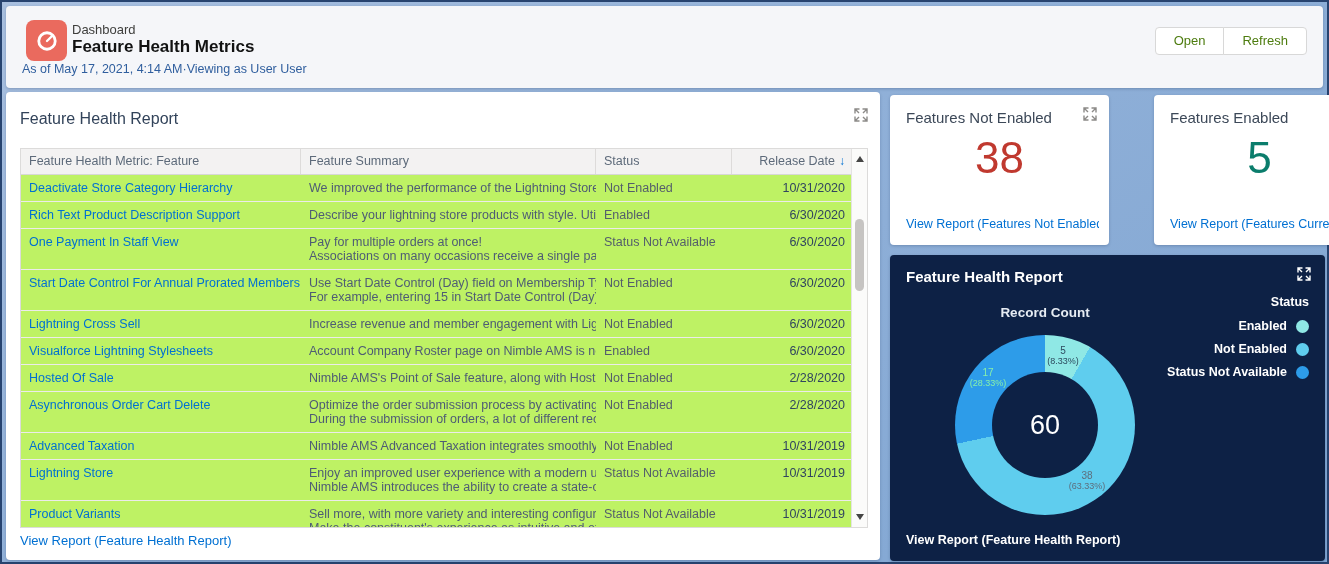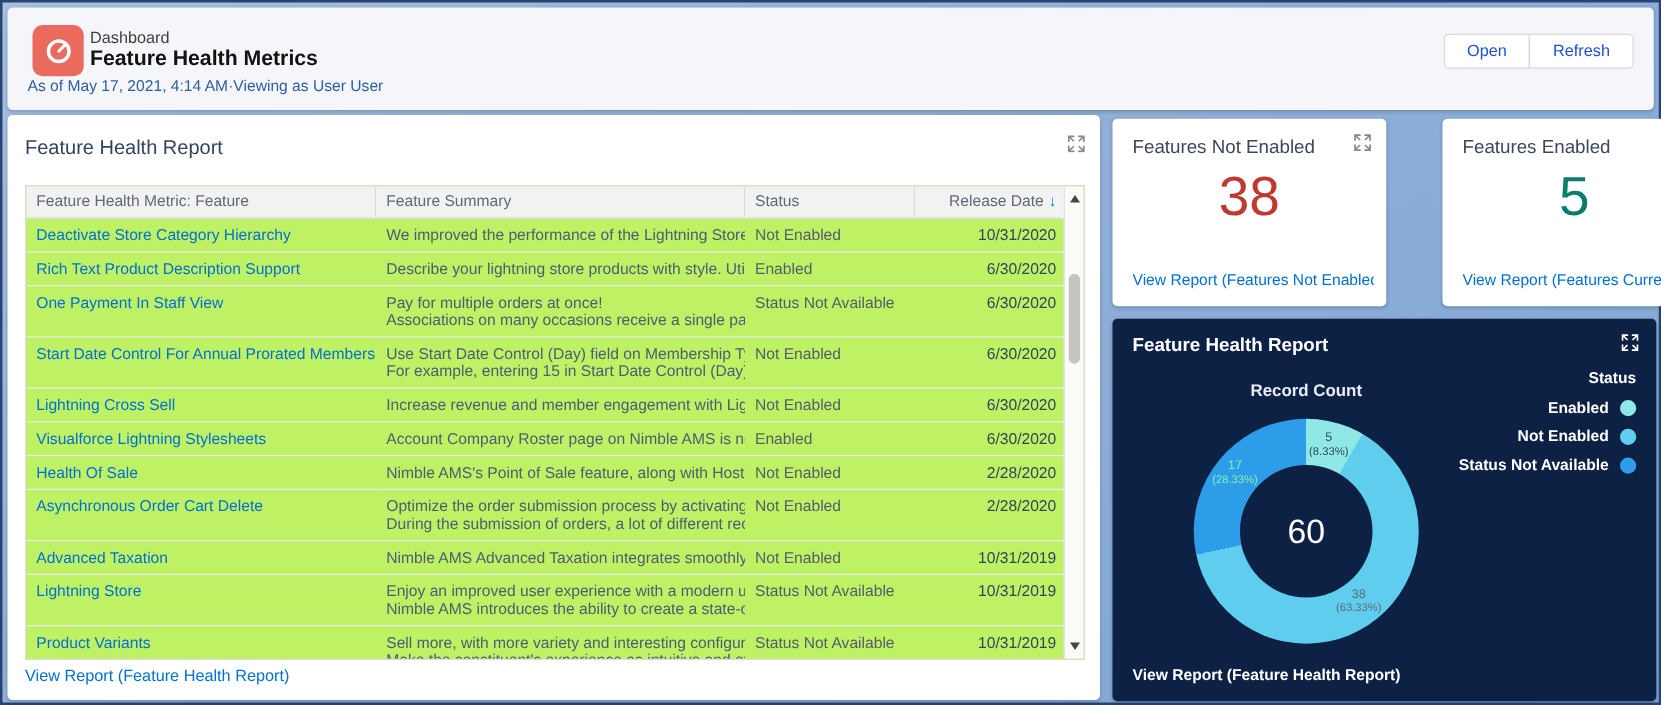--- a/index.html
+++ b/index.html
@@ -12,21 +12,21 @@
   }
   .card { position:absolute; background:#fff; border-radius:4px; box-shadow:0 1px 3px rgba(20,40,80,.25); }
 
   
   .header-card { left:6px; top:6px; width:1317px; height:82px; background:#f5f6f9; }
   .dash-icon { position:absolute; left:20px; top:14px; width:41px; height:41px; border-radius:8px; background:#ea6a5e; display:flex; align-items:center; justify-content:center; }
   .hdr-label { position:absolute; left:66px; top:16px; font-size:13px; color:#3e3e3c; }
   .hdr-title { position:absolute; left:66px; top:31px; font-size:17px; font-weight:bold; color:#121212; }
   .hdr-sub   { position:absolute; left:16px; top:56px; font-size:12.5px; color:#2f5e9e; }
   .btn-group { position:absolute; right:16px; top:21px; display:flex; }
-  .btn { height:28px; padding:0 18px; background:#fff; border:1px solid #d8d8d8; color:#1d4ed8; font-size:13px; line-height:26px; cursor:pointer; }
+  .btn { height:28px; padding:0 18px; background:#fff; border:1px solid #d8d8d8; color:#4d7c0f; font-size:13px; line-height:26px; cursor:pointer; }
   .btn:first-child { border-radius:4px 0 0 4px; }
   .btn:last-child { border-radius:0 4px 4px 0; margin-left:-1px; }
 
   
   .left-card { left:6px; top:92px; width:874px; height:468px; }
   .panel-title { position:absolute; left:14px; top:18px; font-size:16px; color:#32435a; }
   .expand { position:absolute; color:#8c8a88; cursor:pointer; width:14px; height:14px; }
   .left-card .expand { right:12px; top:16px; }
 
   .tbl { position:absolute; left:14px; top:56px; width:848px; height:380px; border:1px solid #dcdbda; overflow:hidden; background:#bef264; }
@@ -171,21 +171,21 @@
     <div class="cell c1"><a>Visualforce Lightning Stylesheets</a></div>
     <div class="cell c2">
       <div>Account Company Roster page on Nimble AMS is now ...</div>
       <div></div>
     </div>
     <div class="cell c3">Enabled</div>
     <div class="cell c4">6/30/2020</div>
   </div>
 
   <div class="trow">
-    <div class="cell c1"><a>Health Of Sale</a></div>
+    <div class="cell c1"><a>Hosted Of Sale</a></div>
     <div class="cell c2">
       <div>Nimble AMS's Point of Sale feature, along with Hosted ...</div>
       <div></div>
     </div>
     <div class="cell c3">Not Enabled</div>
     <div class="cell c4">2/28/2020</div>
   </div>
 
   <div class="trow">
     <div class="cell c1"><a>Asynchronous Order Cart Delete</a></div>

